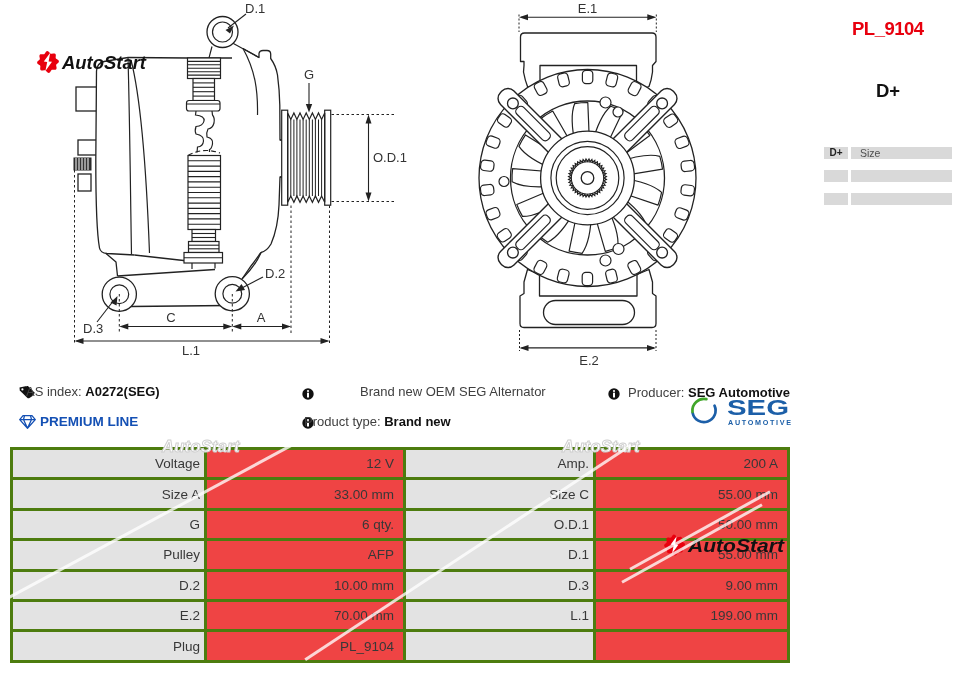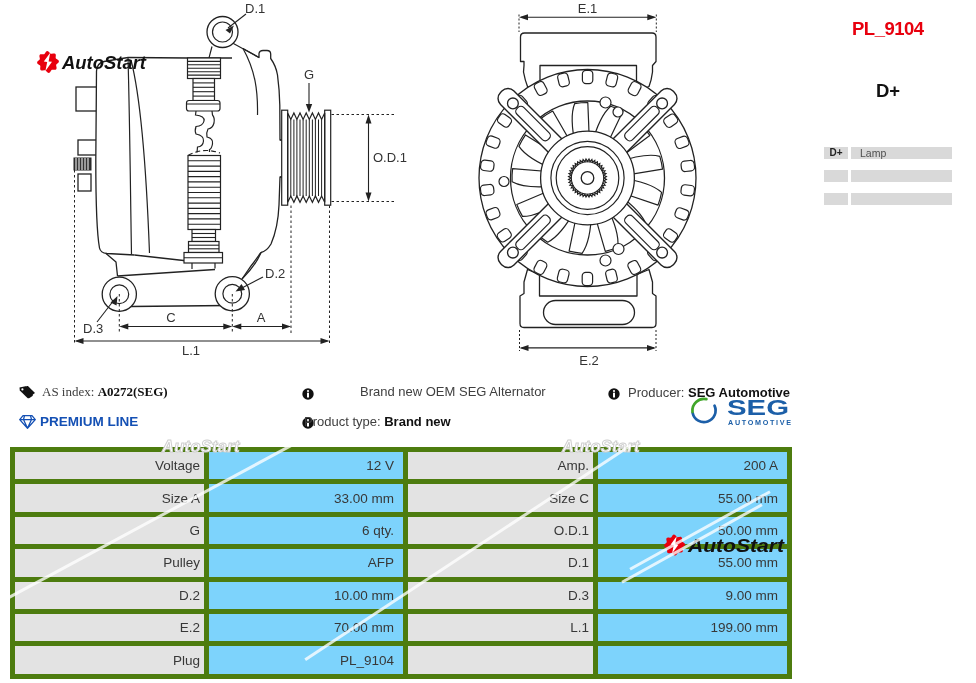--- a/index.html
+++ b/index.html
@@ -11,23 +11,23 @@
 .mtrow{position:absolute;height:12px;}
 .mtc1{position:absolute;left:824px;width:24px;height:12px;background:#d9d9d9;font-size:10px;font-weight:bold;color:#222;text-align:center;line-height:12px;}
 .mtc2{position:absolute;left:851px;width:101px;height:12px;background:#d9d9d9;font-size:10.5px;color:#4f4f4f;line-height:12px;padding-left:0;}
 .mtc2 span{margin-left:9px;}
 
 .inf{position:absolute;font-size:13px;color:#404040;white-space:nowrap;}
 .inf b{color:#111;}
 #premium{color:#1450b4;font-weight:bold;font-size:13.5px;}
 
 #spectab{left:10px;top:447px;width:779px;border-collapse:collapse;position:absolute;font-size:13.5px;color:#383838;table-layout:fixed;}
-#spectab td{border:5px solid #4d7c0f;height:27.4px;padding:0 9px 0 0;text-align:right;overflow:hidden;}
+#spectab td{border:3px solid #4d7c0f;height:27.4px;padding:0 9px 0 0;text-align:right;overflow:hidden;}
 #spectab td.l{background:#e3e3e3;padding-right:4px;}
-#spectab td.v{background:#7dd3fc;}
+#spectab td.v{background:#ef4444;}
 
 .wm{position:absolute;font-style:italic;font-weight:bold;color:#fff;-webkit-text-stroke:1px #cfcfcf;font-size:16.5px;letter-spacing:0.3px;z-index:5;}
 .stripe{position:absolute;height:3px;background:rgba(255,255,255,0.78);transform-origin:center;z-index:6;}
 </style>
 </head>
 <body>
 
 <div id="svgwrap" class="abs" style="left:0;top:0;width:976px;height:683px;">
 <svg width="976" height="683" viewBox="0 0 976 683">
       <rect x="76" y="87" width="21" height="24" fill="white" stroke="#222" stroke-width="1.3"></rect>
@@ -217,37 +217,37 @@
       <line x1="521.5" y1="347.9" x2="654" y2="347.9" stroke="#222" stroke-width="1.1"></line>
       <path d="M519.5,347.9 l9,-3 v6 Z M656,347.9 l-9,-3 v6 Z" fill="#222"></path>
       <text x="589" y="365" font-size="13" fill="#333" text-anchor="middle" font-family="Liberation Sans">E.2</text>
     </svg>
 </div>
 
 <div id="pl" class="abs">PL_9104</div>
 <div id="dplus" class="abs">D+</div>
 <div class="mtrow" style="left:0;top:147px;">
     <div class="mtc1">D+</div>
-    <div class="mtc2"><span>Lamp</span></div>
+    <div class="mtc2"><span>Size</span></div>
   </div>
 <div class="mtrow" style="left:0;top:170px;">
     <div class="mtc1">&nbsp;</div>
     <div class="mtc2">&nbsp;</div>
   </div>
 <div class="mtrow" style="left:0;top:193px;">
     <div class="mtc1">&nbsp;</div>
     <div class="mtc2">&nbsp;</div>
   </div>
 
 <div class="abs" style="left:19px;top:385px;"><svg width="17" height="13" viewBox="0 0 17 13">
       <path d="M0.5,1.5 L6.5,0.3 L13.5,7.5 Q14.6,8.8 13.5,9.9 L10.5,12 Q9.3,12.8 8.2,11.8 L0.8,4.6 Z" fill="#111"></path>
       <path d="M6,0.8 L13.8,8.6 L16,6.9 L8.7,-0.2 Z" fill="#111"></path>
       <circle cx="3.4" cy="3.4" r="1.1" fill="#fff"></circle>
     </svg></div>
-<div class="inf" style="left:42px;top:384px;font-family:Liberation Serif, serif;">AS index: <b>A0272(SEG)</b></div>
+<div class="inf" style="left:26px;top:384px;">AS index: <b>A0272(SEG)</b></div>
 <div class="abs" style="left:302px;top:385.5px;"><svg width="12" height="12" viewBox="0 0 12 12">
       <circle cx="6" cy="6" r="5.7" fill="#111"></circle>
       <rect x="5" y="4.7" width="2" height="4.8" fill="#fff"></rect>
       <circle cx="6" cy="3" r="1.1" fill="#fff"></circle>
     </svg></div>
 <div class="inf" style="left:320px;top:384px;margin-left:40px;">Brand new OEM SEG Alternator</div>
 <div class="abs" style="left:608px;top:385.5px;"><svg width="12" height="12" viewBox="0 0 12 12">
       <circle cx="6" cy="6" r="5.7" fill="#111"></circle>
       <rect x="5" y="4.7" width="2" height="4.8" fill="#fff"></rect>
       <circle cx="6" cy="3" r="1.1" fill="#fff"></circle>

